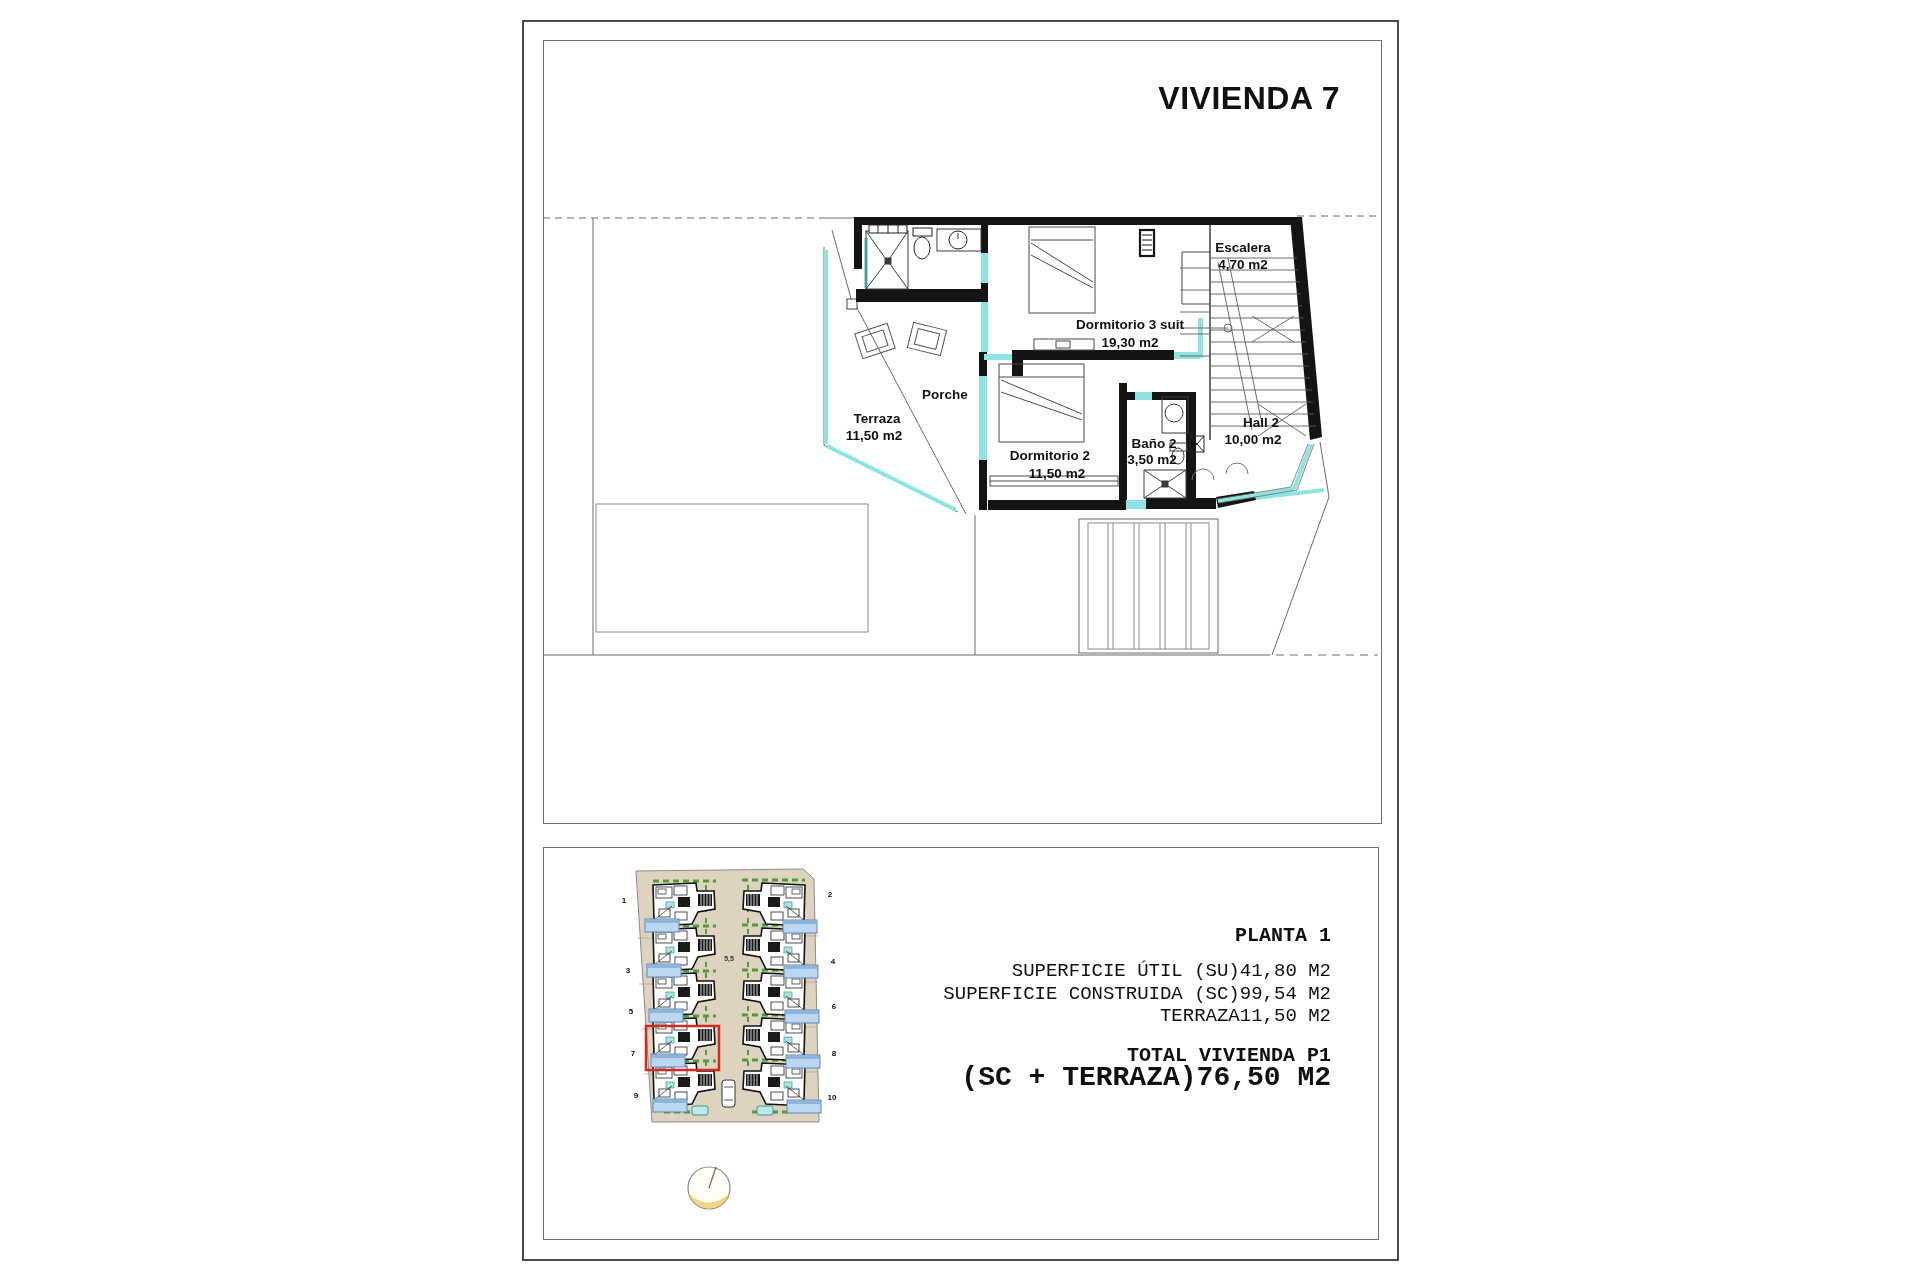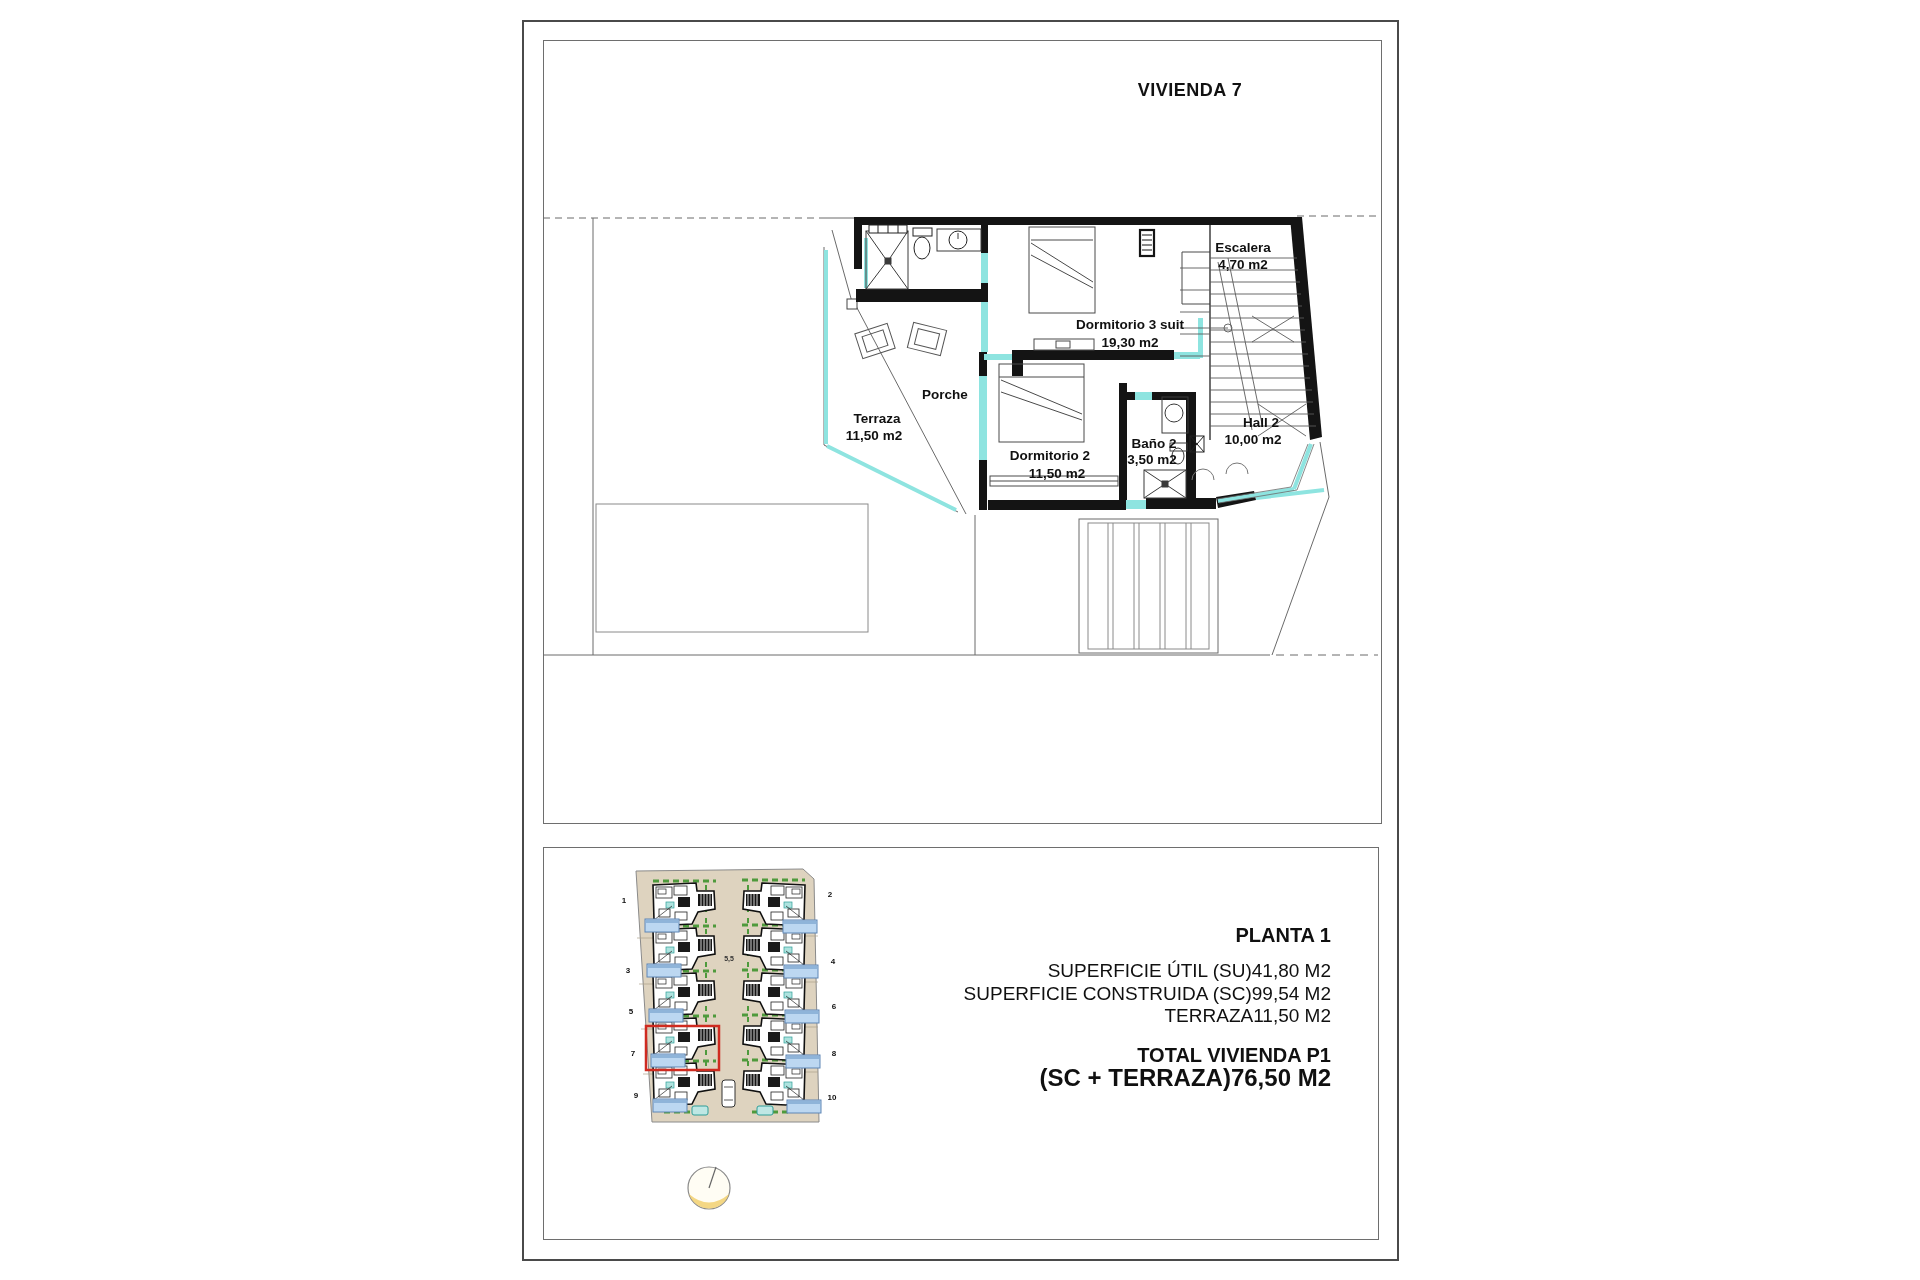--- a/index.html
+++ b/index.html
@@ -1,32 +1,32 @@
 <!DOCTYPE html>
 <html><head>
 <meta charset="utf-8">
 <style>
   html,body{margin:0;padding:0;background:#fff;width:1920px;height:1280px;
     font-family:"Liberation Sans",sans-serif;position:relative;overflow:hidden;}
   .frame{position:absolute;box-sizing:border-box;background:#fff;}
   #outer-frame{left:522px;top:20px;width:877px;height:1241px;border:2px solid #4a4a4a;}
   #top-frame{left:543px;top:40px;width:839px;height:784px;border:1px solid #6e6e6e;}
   #bottom-frame{left:543px;top:847px;width:836px;height:393px;border:1px solid #6e6e6e;}
-  #plan-title{position:absolute;left:1040px;top:80px;width:300px;text-align:center;
-    font-size:18px;font-weight:bold;color:#111;letter-spacing:.5px;}
+  #plan-title{position:absolute;left:1040px;top:80px;width:300px;text-align:right;
+    font-size:32px;font-weight:bold;color:#111;letter-spacing:.5px;}
   svg{position:absolute;}
   svg text{font-family:"Liberation Sans",sans-serif;font-weight:bold;fill:#101010;}
   .room-label{font-size:13.5px;text-anchor:middle;}
   .unit-num{font-size:8px;text-anchor:middle;}
   .road-num{font-size:7px;text-anchor:middle;fill:#333;}
-  #summary{position:absolute;left:895px;top:924px;width:436px;color:#101010;font-size:19px;}
+  #summary{position:absolute;left:895px;top:924px;width:436px;color:#101010;font-size:19px;font-family:Liberation Mono, monospace;}
   #summary .r{display:flex;justify-content:flex-end;line-height:22.5px;}
   #summary .hd{text-align:right;font-weight:bold;font-size:20px;margin-bottom:13px;}
   #summary .tot{text-align:right;font-weight:bold;font-size:20px;margin-top:16px;line-height:23px;}
-  #summary .totrow{font-weight:bold;font-size:24px;}
+  #summary .totrow{font-weight:bold;font-size:28px;}
 </style>
 </head>
 <body>
 
 <div class="frame" id="outer-frame"></div>
 <div class="frame" id="top-frame"></div>
 <div class="frame" id="bottom-frame"></div>
 
 <div id="plan-title">VIVIENDA 7</div>
 

